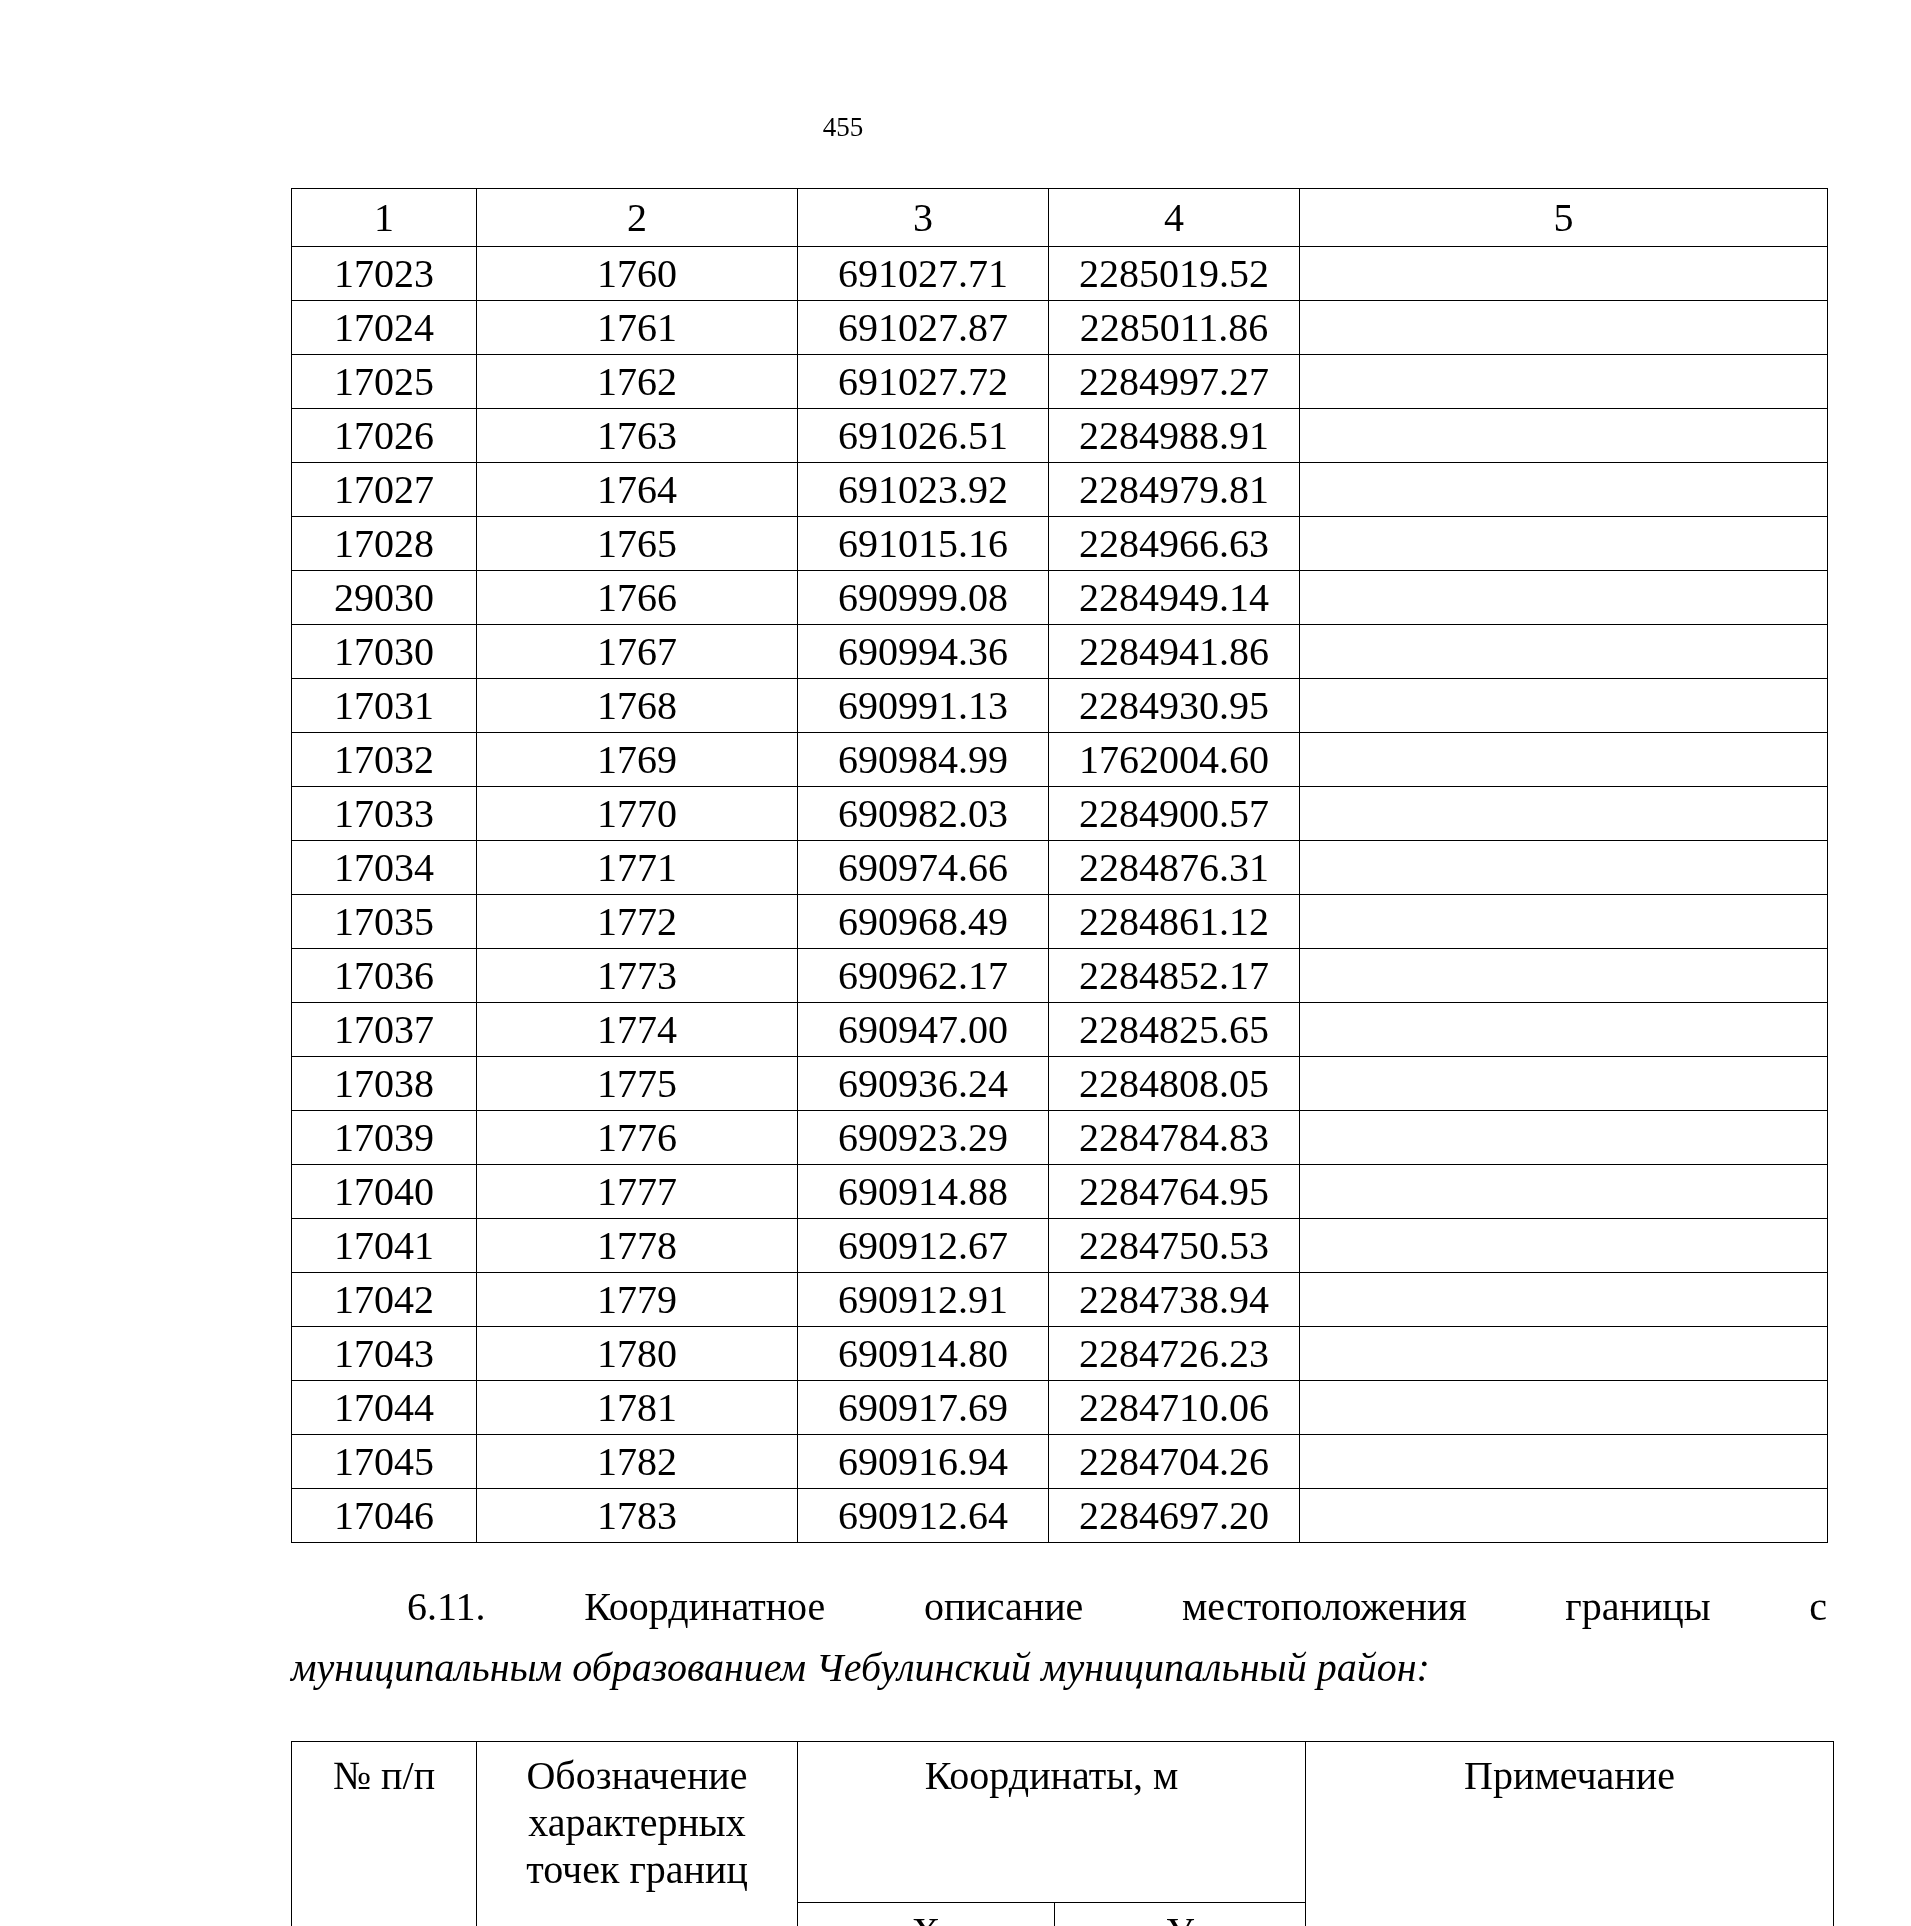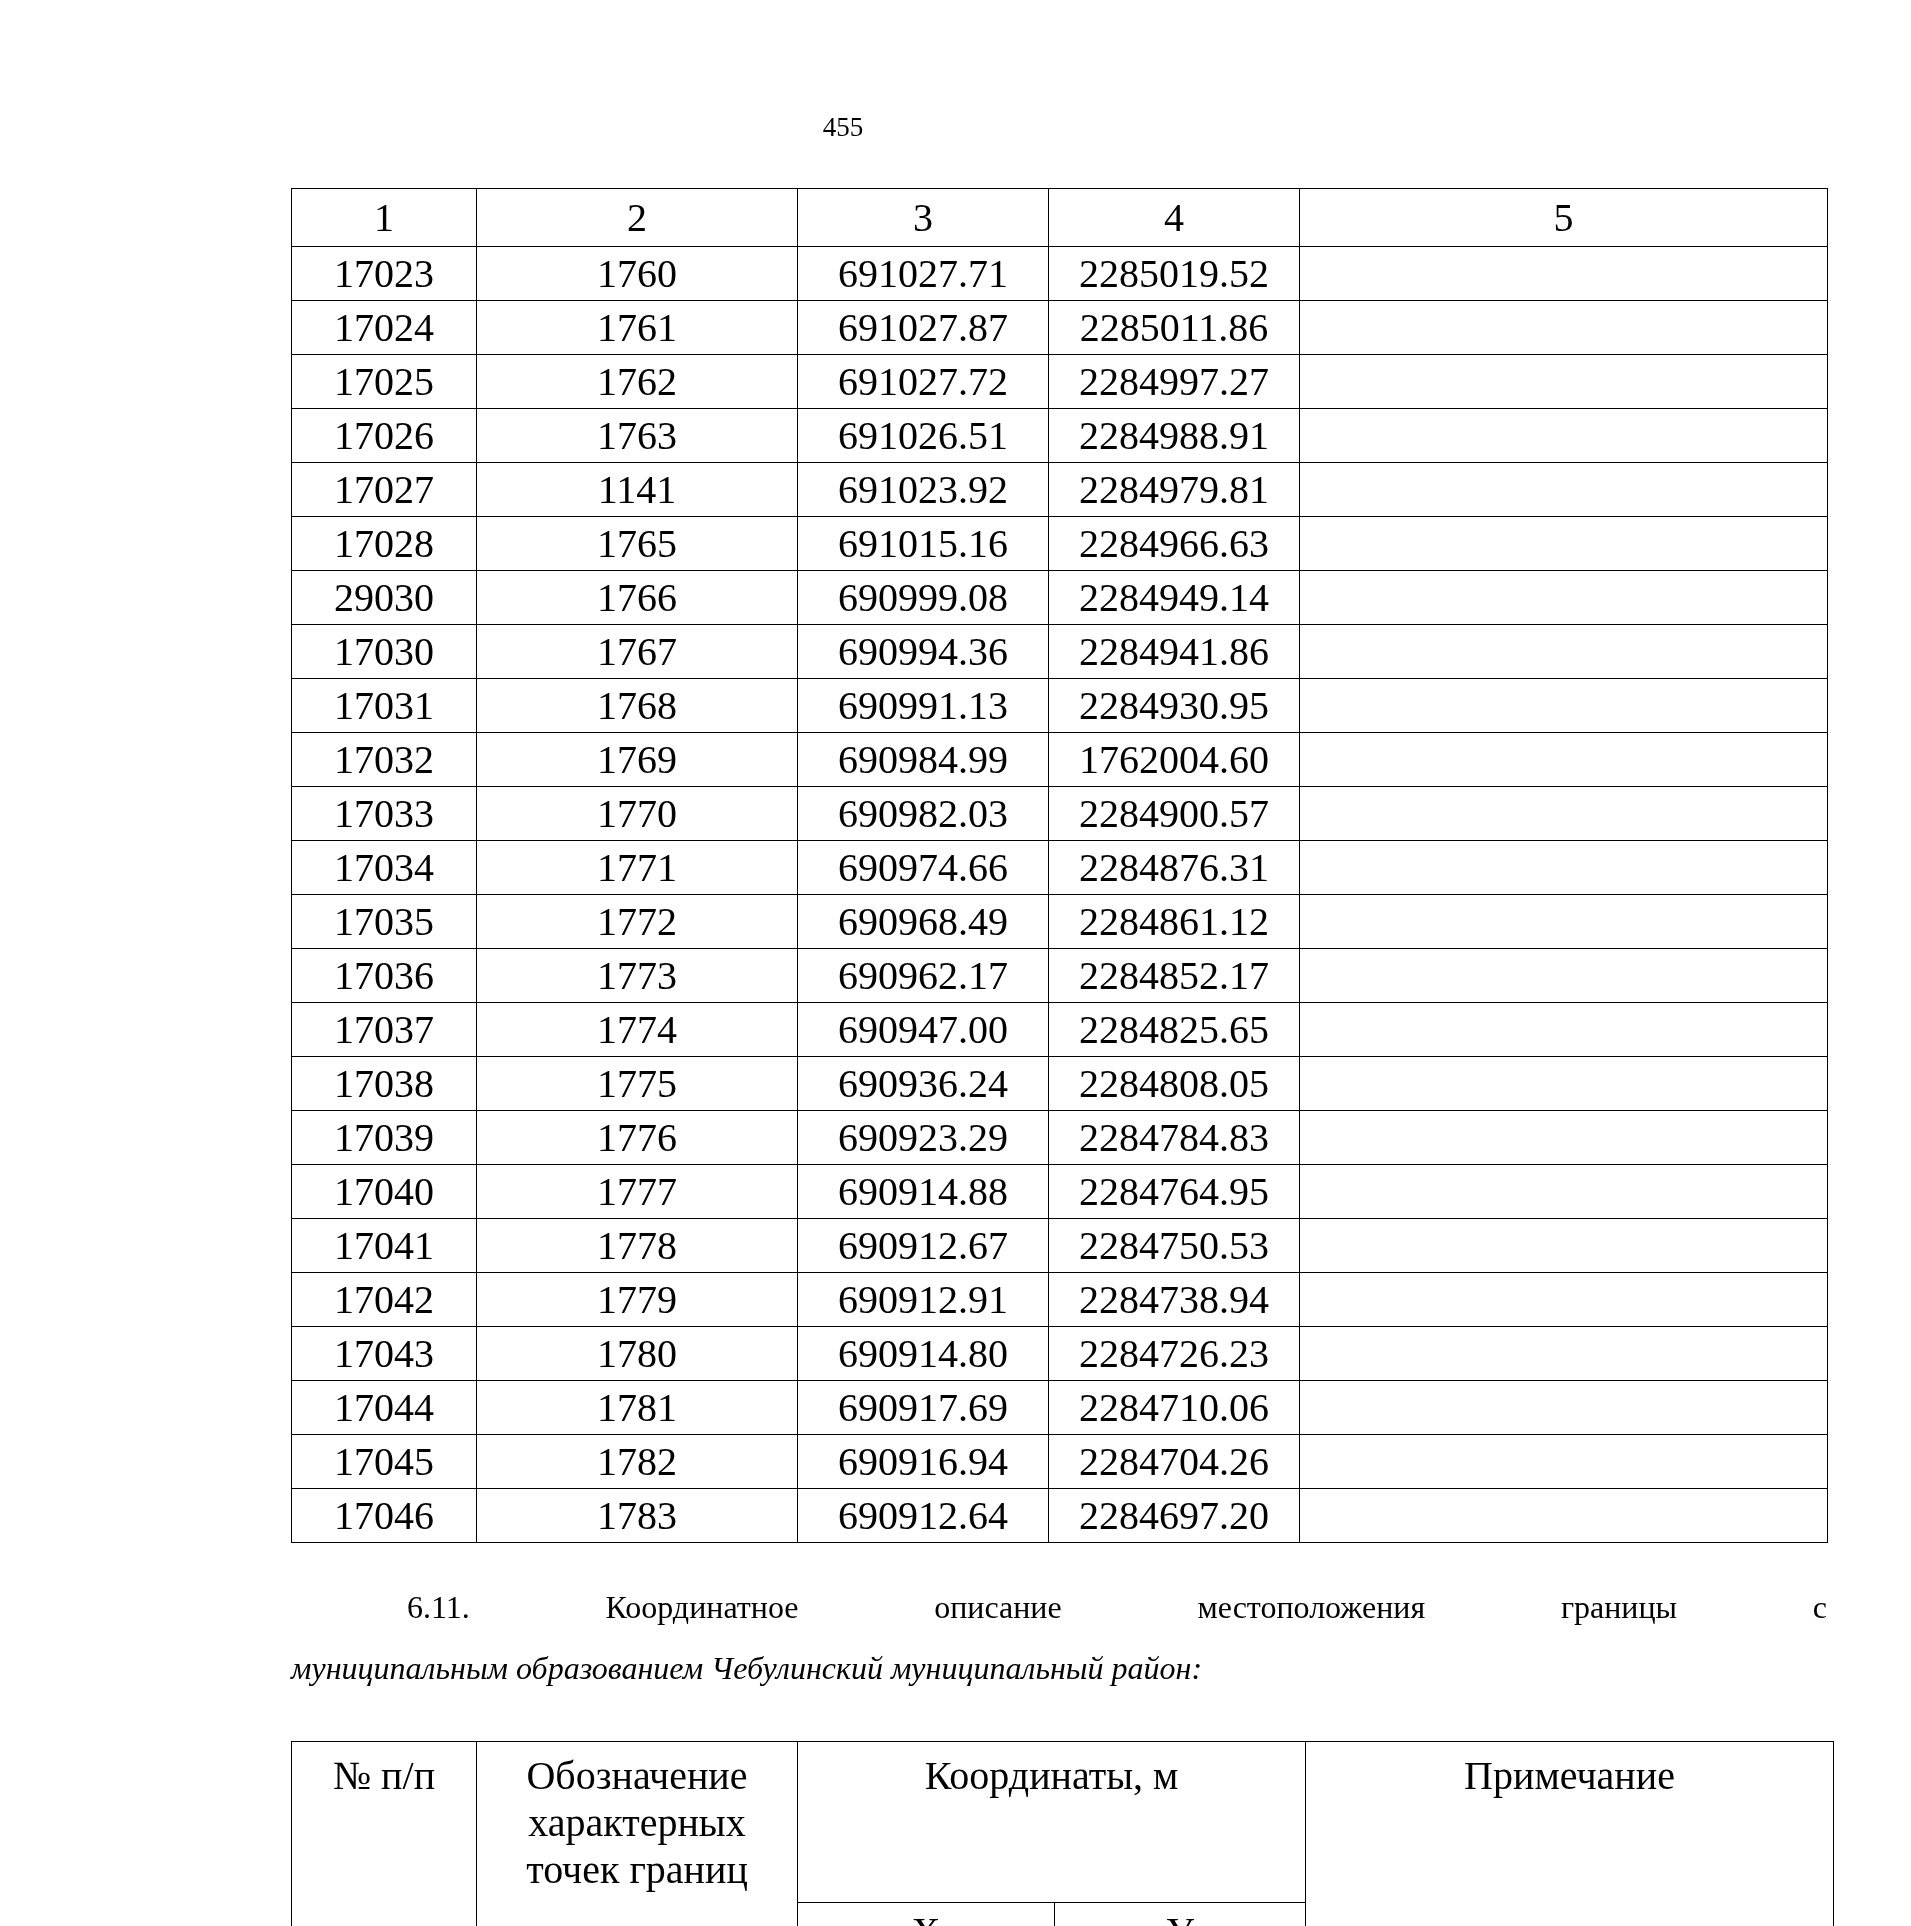--- a/index.html
+++ b/index.html
@@ -16,21 +16,21 @@
     font-size: 40px; line-height: 1;
   }
   table.coord td, table.coord th {
     border: 1.9px solid #000; text-align: center; vertical-align: middle;
     padding: 0; font-weight: normal; overflow: hidden; white-space: nowrap;
   }
   #table1 { left: 291px; top: 188px; width: 1536px; }
   #table1 tr { height: 54px; }
   #table1 tr.colnum { height: 58px; }
   .paragraph {
-    position: absolute; left: 291px; width: 1536px; font-size: 32px; line-height: 62px;
+    position: absolute; left: 291px; width: 1536px; font-size: 40px; line-height: 62px;
   }
   .para-line1 {
     top: 1576px; text-align: justify; text-align-last: justify; text-indent: 116px;
   }
   .para-line2 { top: 1637px; font-style: italic; }
   #table2-head { left: 291px; top: 1741px; width: 1541px; }
   #table2-head th { vertical-align: top; padding-top: 9.6px; white-space: normal; line-height: 47px; }
   #table2-head th.sub { vertical-align: middle; padding-top: 0; }
 </style>
 </head>
@@ -77,21 +77,21 @@
       </tr>
       <tr>
         <td>17026</td>
         <td>1763</td>
         <td>691026.51</td>
         <td>2284988.91</td>
         <td></td>
       </tr>
       <tr>
         <td>17027</td>
-        <td>1141</td>
+        <td>1764</td>
         <td>691023.92</td>
         <td>2284979.81</td>
         <td></td>
       </tr>
       <tr>
         <td>17028</td>
         <td>1765</td>
         <td>691015.16</td>
         <td>2284966.63</td>
         <td></td>

